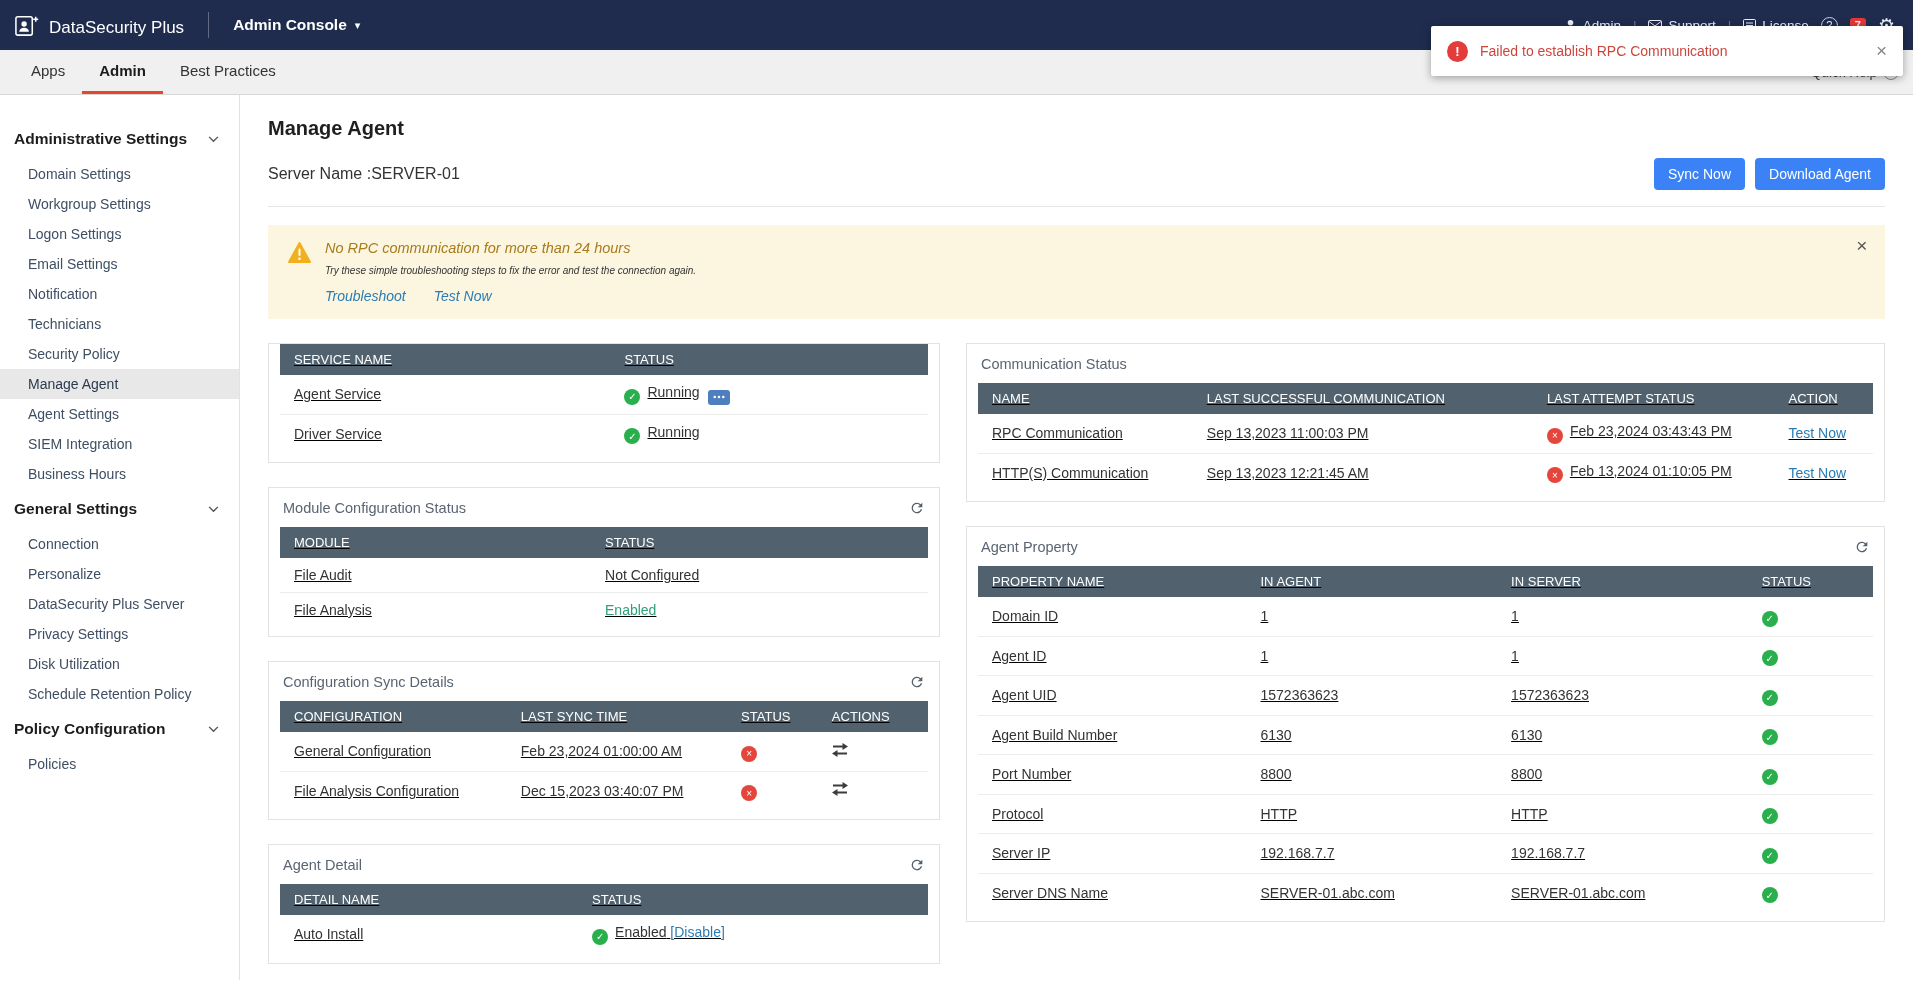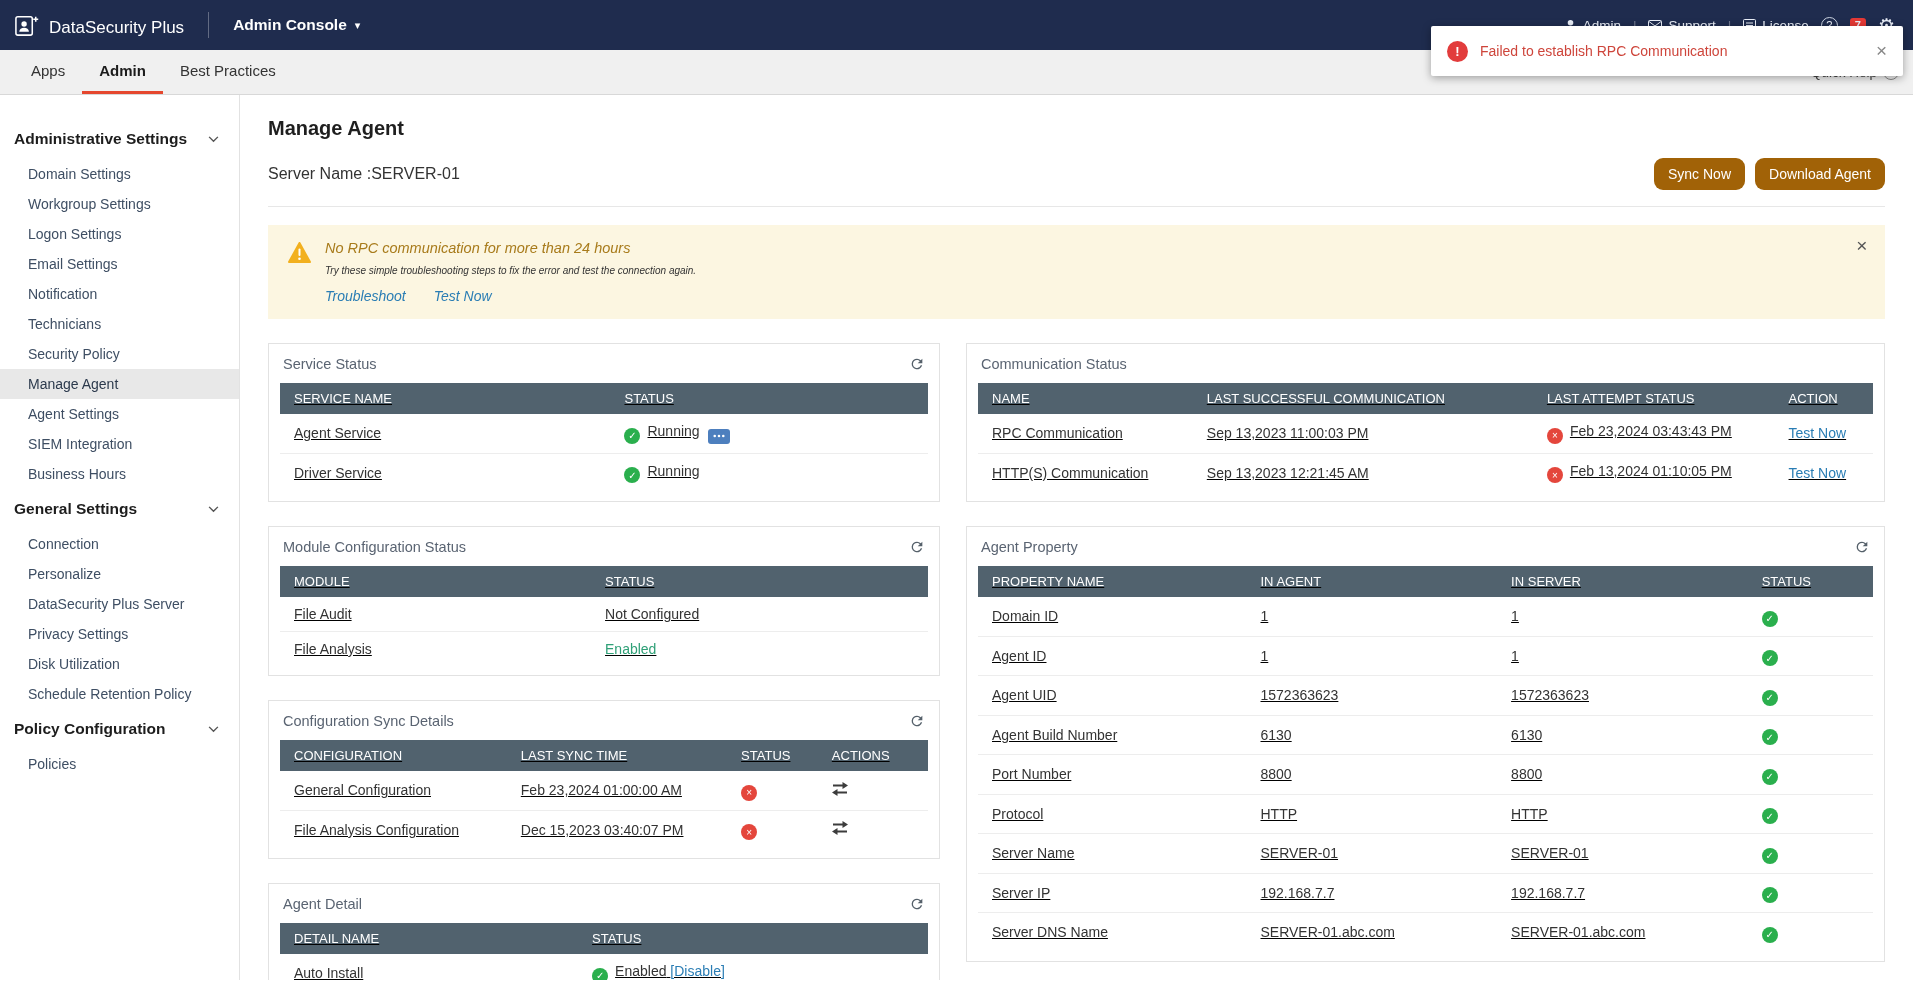--- a/index.html
+++ b/index.html
@@ -43,21 +43,21 @@
   .side-item { padding: 7px 14px 7px 28px; font-size: 14px; color: #3e4e63; cursor: pointer; line-height: 16px; }
   .side-item.selected { background: #e8e8e8; color: #2c3a4d; }
   .main { flex: 1; padding: 22px 28px 0; overflow: hidden; }
 
   
   .page-title { font-size: 20px; font-weight: bold; color: #1f1f1f; }
   .server-row { display: flex; align-items: center; margin-top: 18px; padding-bottom: 16px;
     border-bottom: 1px solid #e7e7e7; }
   .server-text { font-size: 16px; color: #333; }
   .btns { margin-left: auto; display: flex; gap: 10px; }
-  .btn-green { background: #a16207; color: #fff; border: none; border-radius: 9px;
+  .btn-green { background: #3b82f6; color: #fff; border: none; border-radius: 4px;
     font-size: 14px; padding: 0 14px; height: 32px; cursor: pointer; font-family: inherit; }
 
   
   .banner { margin-top: 18px; background: #fcf6e1; padding: 15px 20px; display: flex;
     gap: 14px; position: relative; font-style: italic; }
   .banner-title { font-size: 14.5px; color: #a87b1b; }
   .banner-desc { margin-top: 9px; font-size: 10px; color: #333; }
   .banner-links { margin-top: 12px; display: flex; gap: 28px; }
   .blue-link { color: #2a7db4; font-size: 14px; cursor: pointer; text-decoration: none; }
   .banner-close { position: absolute; right: 18px; top: 10px; font-size: 19px; color: #555; cursor: pointer; }
@@ -242,28 +242,20 @@
         </div>
       </div>
       <span class="banner-close">×</span>
     </div>
 
     <div class="cards">
 
       <div class="col">
 
         <section class="card">
-          <div class="card-head">
-            <span class="card-title">Service Status</span>
-            <span class="refresh-btn">
-              <svg width="16" height="16" viewBox="0 0 24 24" fill="#55606a">
-                  <path d="M17.65 6.35A7.96 7.96 0 0 0 12 4a8 8 0 1 0 7.73 10h-2.08A6 6 0 1 1 12 6c1.66 0 3.14.69 4.22 1.78L13 11h7V4l-2.35 2.35z"></path>
-                </svg>
-            </span>
-          </div>
           <div class="table-wrap">
             <table>
               <thead>
                   <tr>
                 <th style="width:51%">SERVICE NAME</th>
                 <th>STATUS</th>
               </tr>
                 </thead>
               <tbody>
                 <tr>
@@ -491,26 +483,20 @@
                   <td>8800</td>
                   <td><span class="ic ok solo">✓</span></td>
                 </tr>
                 <tr>
                   <td>Protocol</td>
                   <td>HTTP</td>
                   <td>HTTP</td>
                   <td><span class="ic ok solo">✓</span></td>
                 </tr>
                 <tr>
-                  <td>Server Name</td>
-                  <td>SERVER-01</td>
-                  <td>SERVER-01</td>
-                  <td><span class="ic ok solo">✓</span></td>
-                </tr>
-                <tr>
                   <td>Server IP</td>
                   <td>192.168.7.7</td>
                   <td>192.168.7.7</td>
                   <td><span class="ic ok solo">✓</span></td>
                 </tr>
                 <tr>
                   <td>Server DNS Name</td>
                   <td>SERVER-01.abc.com</td>
                   <td>SERVER-01.abc.com</td>
                   <td><span class="ic ok solo">✓</span></td>

